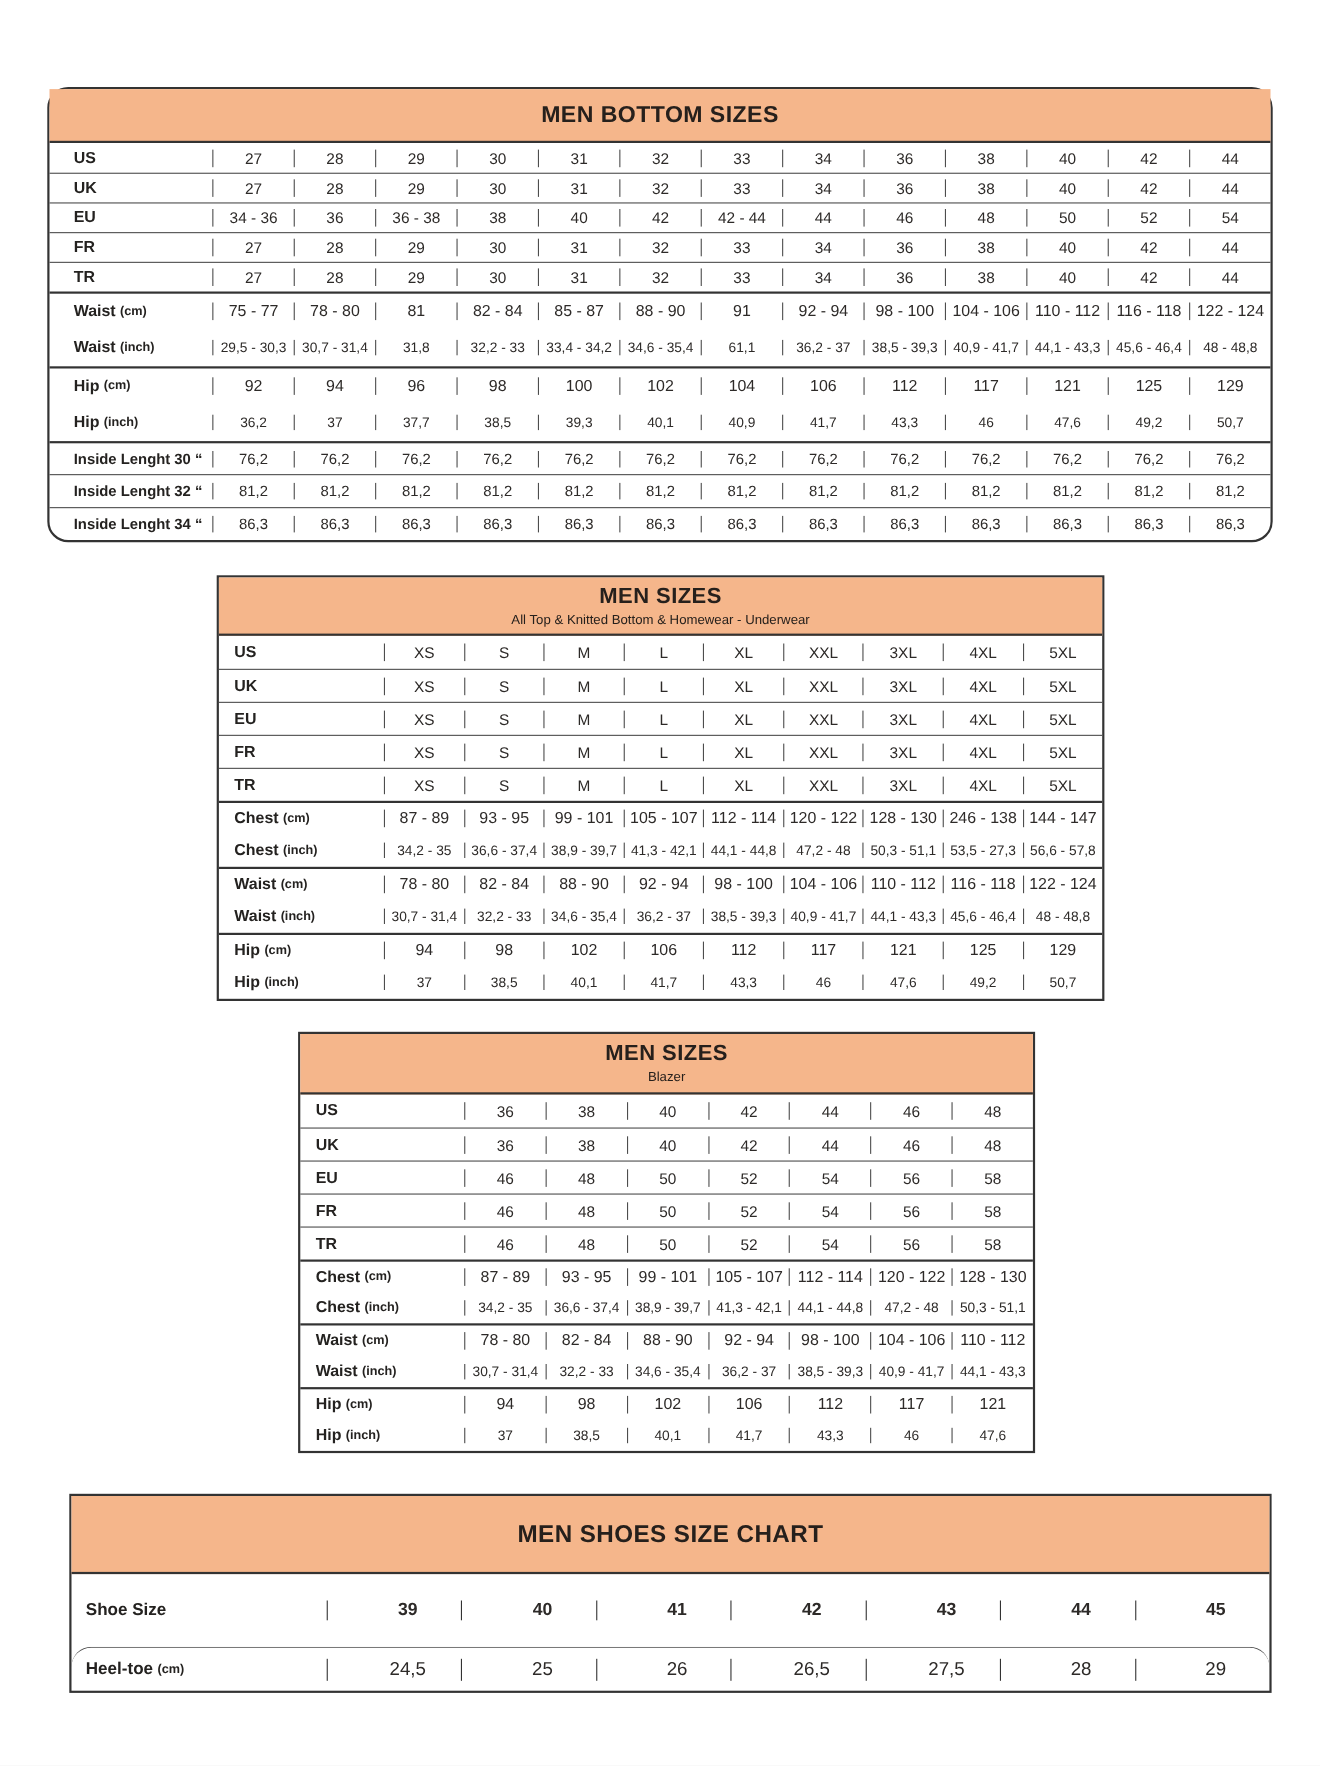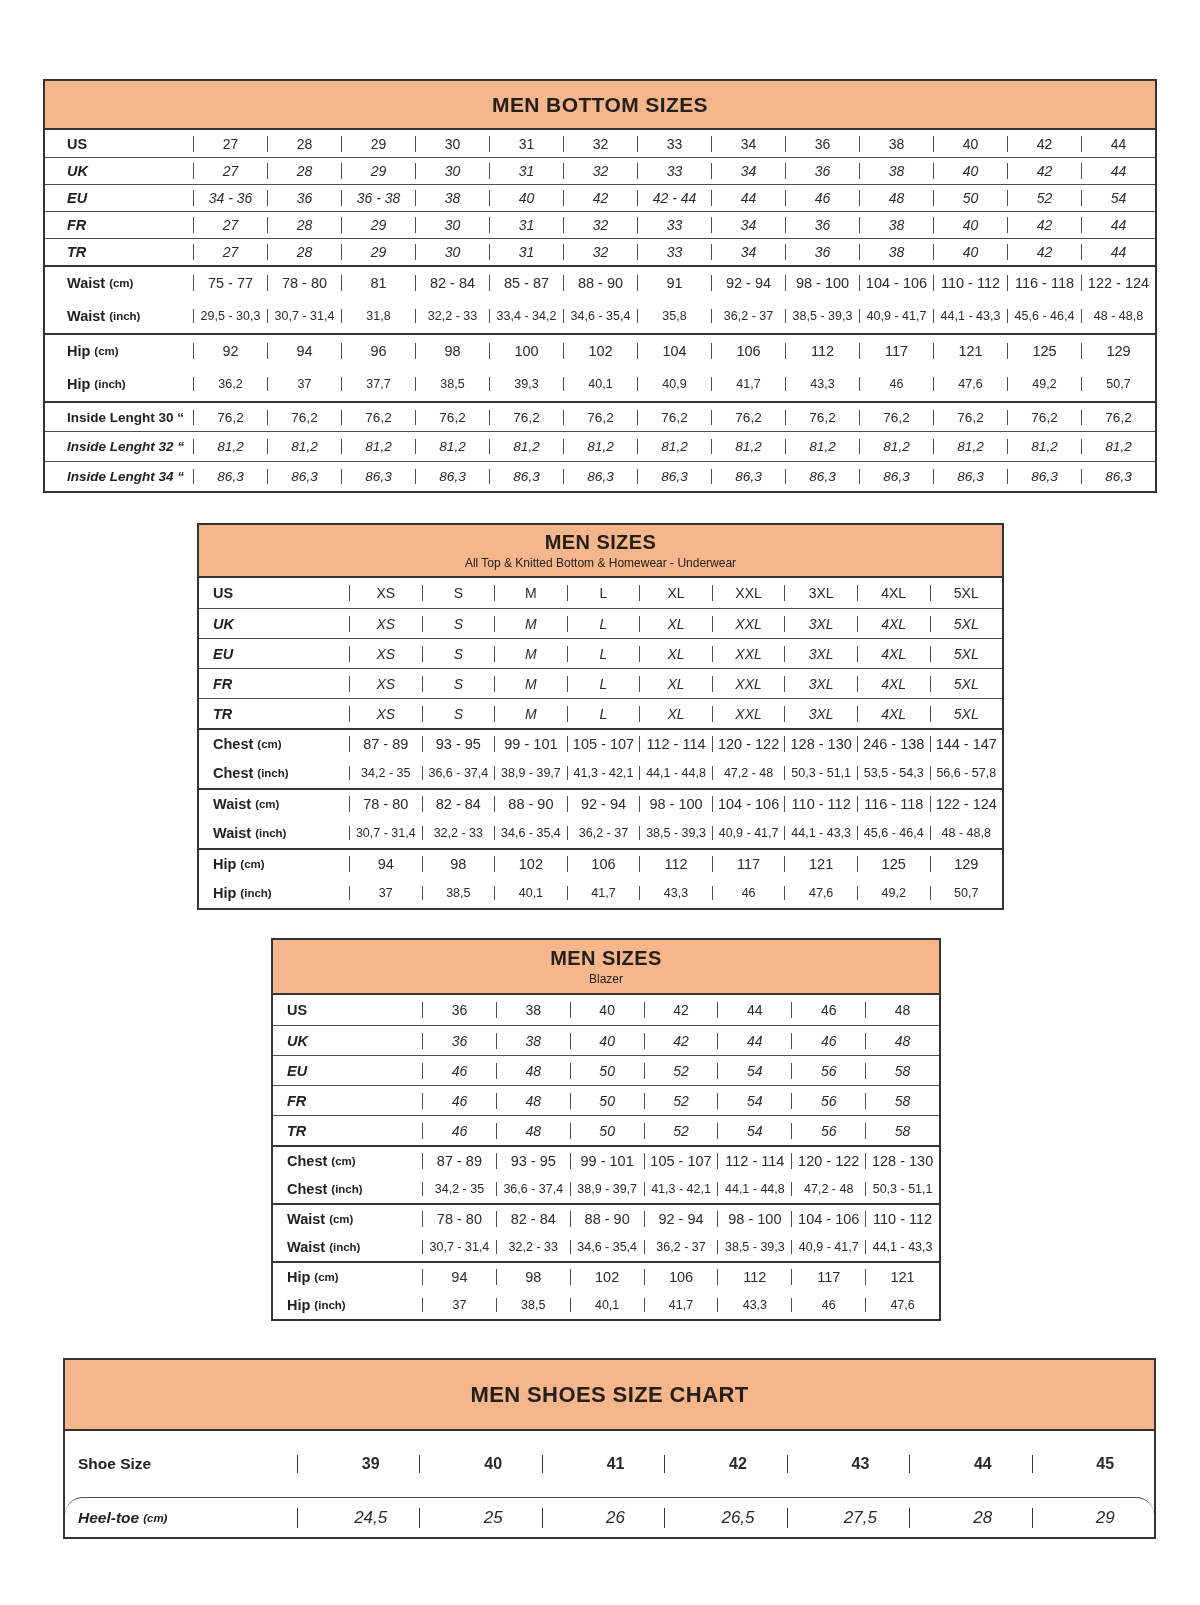--- a/index.html
+++ b/index.html
@@ -15,29 +15,29 @@
   .canvas{position:relative;width:1200px;height:1605px;background:var(--page-bg);margin:0 auto;overflow:hidden;}
 
   .tbl{position:absolute;border:2px solid var(--grid-dark);background:#fff;display:flex;flex-direction:column;}
   .tbl-head{background:var(--header-bg);border-bottom:2px solid var(--grid-dark);
             display:flex;flex-direction:column;align-items:center;justify-content:center;flex:0 0 auto;}
   .tbl-title{font-weight:800;color:var(--title-color);letter-spacing:.4px;}
   .tbl-subtitle{font-weight:400;color:var(--title-color);font-size:12px;margin-top:2px;}
   .tbl-subtitle:empty{display:none;}
 
   .row{display:flex;align-items:center;flex:0 0 auto;color:var(--text-color);}
-  .sep-row{border-top:1px solid var(--grid-thin);font-style:italic;}
+  .sep-row{border-top:1px solid var(--grid-thin);}
   .sep-group{border-top:2px solid var(--grid-dark);}
   .lab{display:flex;align-items:center;font-weight:700;font-size:14.5px;color:#242220;flex:0 0 auto;}
   .lab .unit{font-size:11.5px;font-weight:700;margin-left:4px;}
   .cell{flex:1 1 0;display:flex;align-items:center;justify-content:center;
         border-left:1px solid var(--grid-thin);font-size:14px;text-align:center;}
 
   
-  .t1{left:43px;top:79px;width:1114px;}
+  .t1{left:43px;top:79px;width:1114px;border-radius:19px;}
   .t1 .tbl-head{height:49px;}
   .t1 .tbl-title{font-size:21px;}
   .t1 .lab{width:148px;padding-left:22px;}
   .t1 .k-size{height:27px;}
   .t1 .k-cm,.t1 .k-inch{height:34px;}
   .t1 .k-inside{height:30px;}
   .t1 .k-inside .lab{font-size:13.5px;}
   .t1 .k-inside .cell{font-size:13.5px;}
 
   
@@ -194,21 +194,21 @@
           <div class="lab">
             <span>Waist</span>
             <span class="unit">(inch)</span>
           </div>
           <div class="cell">29,5 - 30,3</div>
           <div class="cell">30,7 - 31,4</div>
           <div class="cell">31,8</div>
           <div class="cell">32,2 - 33</div>
           <div class="cell">33,4 - 34,2</div>
           <div class="cell">34,6 - 35,4</div>
-          <div class="cell">35,8</div>
+          <div class="cell">61,1</div>
           <div class="cell">36,2 - 37</div>
           <div class="cell">38,5 - 39,3</div>
           <div class="cell">40,9 - 41,7</div>
           <div class="cell">44,1 - 43,3</div>
           <div class="cell">45,6 - 46,4</div>
           <div class="cell">48 - 48,8</div>
         </div>
         <div class="row k-cm sep-group">
           <div class="lab">
             <span>Hip</span>
@@ -400,21 +400,21 @@
             <span>Chest</span>
             <span class="unit">(inch)</span>
           </div>
           <div class="cell">34,2 - 35</div>
           <div class="cell">36,6 - 37,4</div>
           <div class="cell">38,9 - 39,7</div>
           <div class="cell">41,3 - 42,1</div>
           <div class="cell">44,1 - 44,8</div>
           <div class="cell">47,2 - 48</div>
           <div class="cell">50,3 - 51,1</div>
-          <div class="cell">53,5 - 54,3</div>
+          <div class="cell">53,5 - 27,3</div>
           <div class="cell">56,6 - 57,8</div>
         </div>
         <div class="row k-cm sep-group">
           <div class="lab">
             <span>Waist</span>
             <span class="unit">(cm)</span>
           </div>
           <div class="cell">78 - 80</div>
           <div class="cell">82 - 84</div>
           <div class="cell">88 - 90</div>

